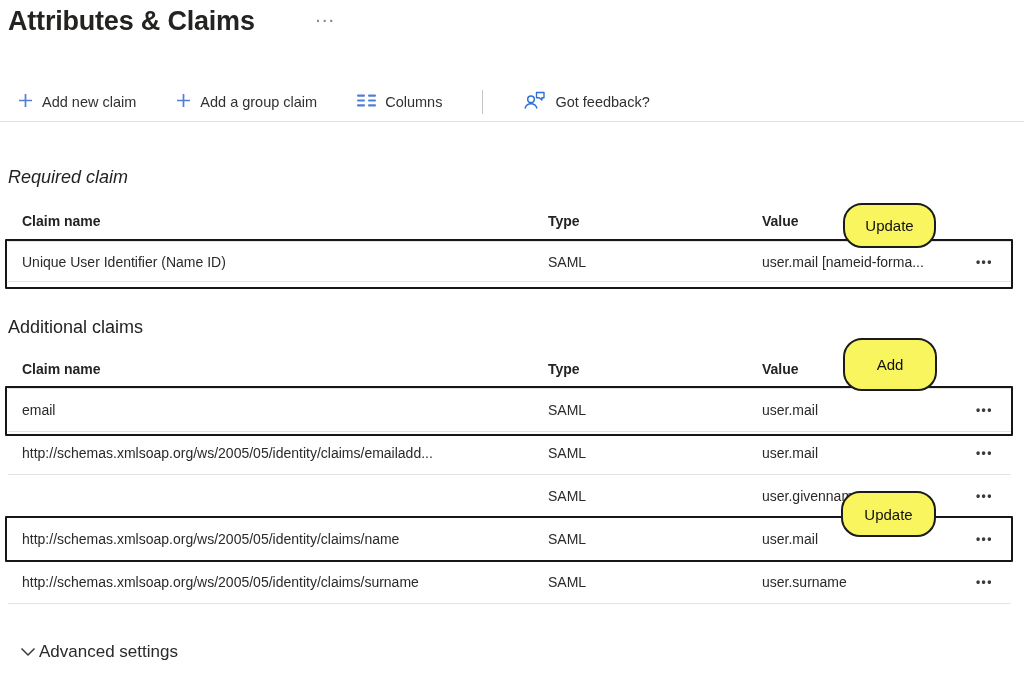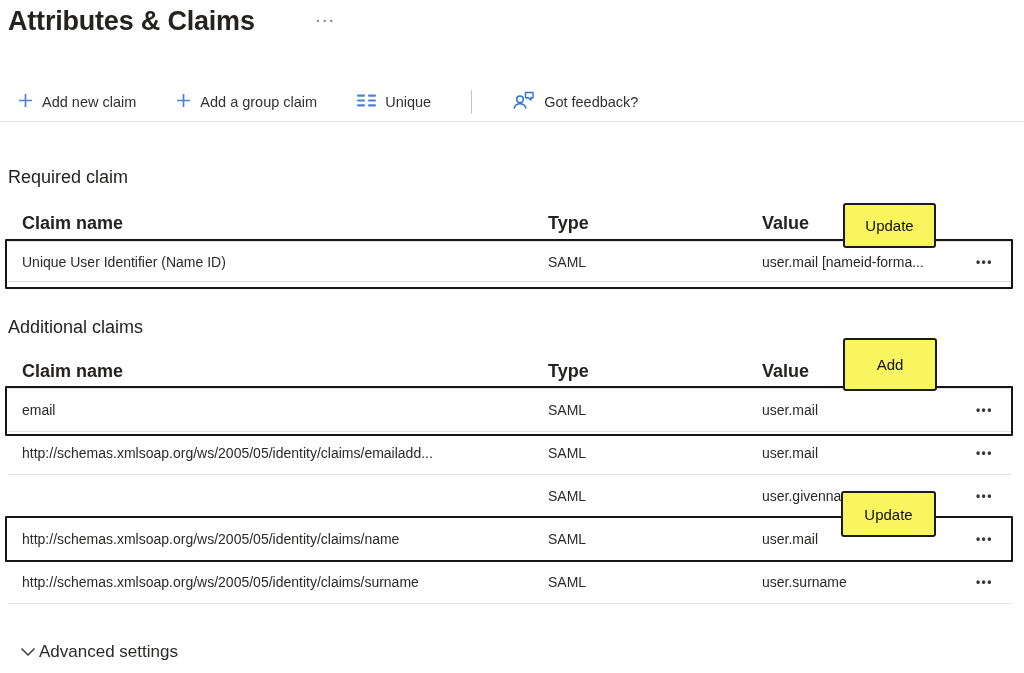--- a/index.html
+++ b/index.html
@@ -41,26 +41,26 @@
   .toolbar-rule {
     position: absolute; left: 0; top: 121px; width: 1024px; height: 1px;
     background: #e3e1df;
   }
 
   
   .section-heading {
     position: absolute; left: 8px;
     font-size: 18px; font-weight: 400; color: #242322;
   }
-  .h-required { top: 167px; }
+  .h-required { top: 167px; font-style: italic; }
   .h-additional { top: 317px; }
 
   
   .col-header {
-    position: absolute; font-size: 18px; font-weight: 700; color: #242322;
+    position: absolute; font-size: 14px; font-weight: 700; color: #242322;
     white-space: nowrap;
   }
   .req-head { top: 213px; }
   .add-head { top: 361px; }
   .c-name  { left: 22px; }
   .c-type  { left: 548px; }
   .c-value { left: 762px; }
 
   
   .table-block { position: absolute; left: 8px; width: 1003px; }
@@ -90,21 +90,21 @@
     position: absolute; border: 2.5px solid #161616; border-radius: 1px;
     background: transparent; pointer-events: none;
   }
   .hl-required { left: 5px; top: 239px; width: 1008px; height: 50px; }
   .hl-email    { left: 5px; top: 386px; width: 1008px; height: 50px; }
   .hl-name     { left: 5px; top: 516px; width: 1008px; height: 46px; }
 
   
   .note {
     position: absolute;
-    background: #f9f55e; border: 2px solid #1b1b1b; border-radius: 3px;
+    background: #f9f55e; border: 2px solid #1b1b1b; border-radius: 19px;
     display: flex; align-items: center; justify-content: center;
     font-size: 15px; color: #111111; z-index: 5;
   }
   .note-update-req  { left: 843px; top: 203px; width: 93px; height: 45px; }
   .note-add-email   { left: 843px; top: 338px; width: 94px; height: 53px; }
   .note-update-name { left: 841px; top: 491px; width: 95px; height: 46px; }
 
   
   .advanced {
     position: absolute; left: 20px; top: 642px;
@@ -145,21 +145,21 @@
             <g fill="#4f7fd6">
               <rect x="0" y="0.5" width="8" height="2.2" rx="1"></rect>
               <rect x="0" y="5.4" width="8" height="2.2" rx="1"></rect>
               <rect x="0" y="10.3" width="8" height="2.2" rx="1"></rect>
               <rect x="11" y="0.5" width="8" height="2.2" rx="1"></rect>
               <rect x="11" y="5.4" width="8" height="2.2" rx="1"></rect>
               <rect x="11" y="10.3" width="8" height="2.2" rx="1"></rect>
             </g>
           </svg>
       </span>
-      <span>Unique</span>
+      <span>Columns</span>
     </button>
     <span class="tb-divider"></span>
     <button class="tb-btn">
       <span>
         <svg width="23" height="19" viewBox="0 0 23 19">
             <circle cx="8" cy="8.2" r="3.3" fill="none" stroke="#2f6fd3" stroke-width="1.5"></circle>
             <path d="M2 17.5c0.9-3.1 3.1-4.7 6-4.7s5.1 1.6 6 4.7" fill="none" stroke="#2f6fd3" stroke-width="1.5"></path>
             <path d="M13.5 1.5h7.5v5.2h-2.1v2.4l-2.7-2.4h-2.7z" fill="none" stroke="#2f6fd3" stroke-width="1.4" stroke-linejoin="round"></path>
           </svg>
       </span>

